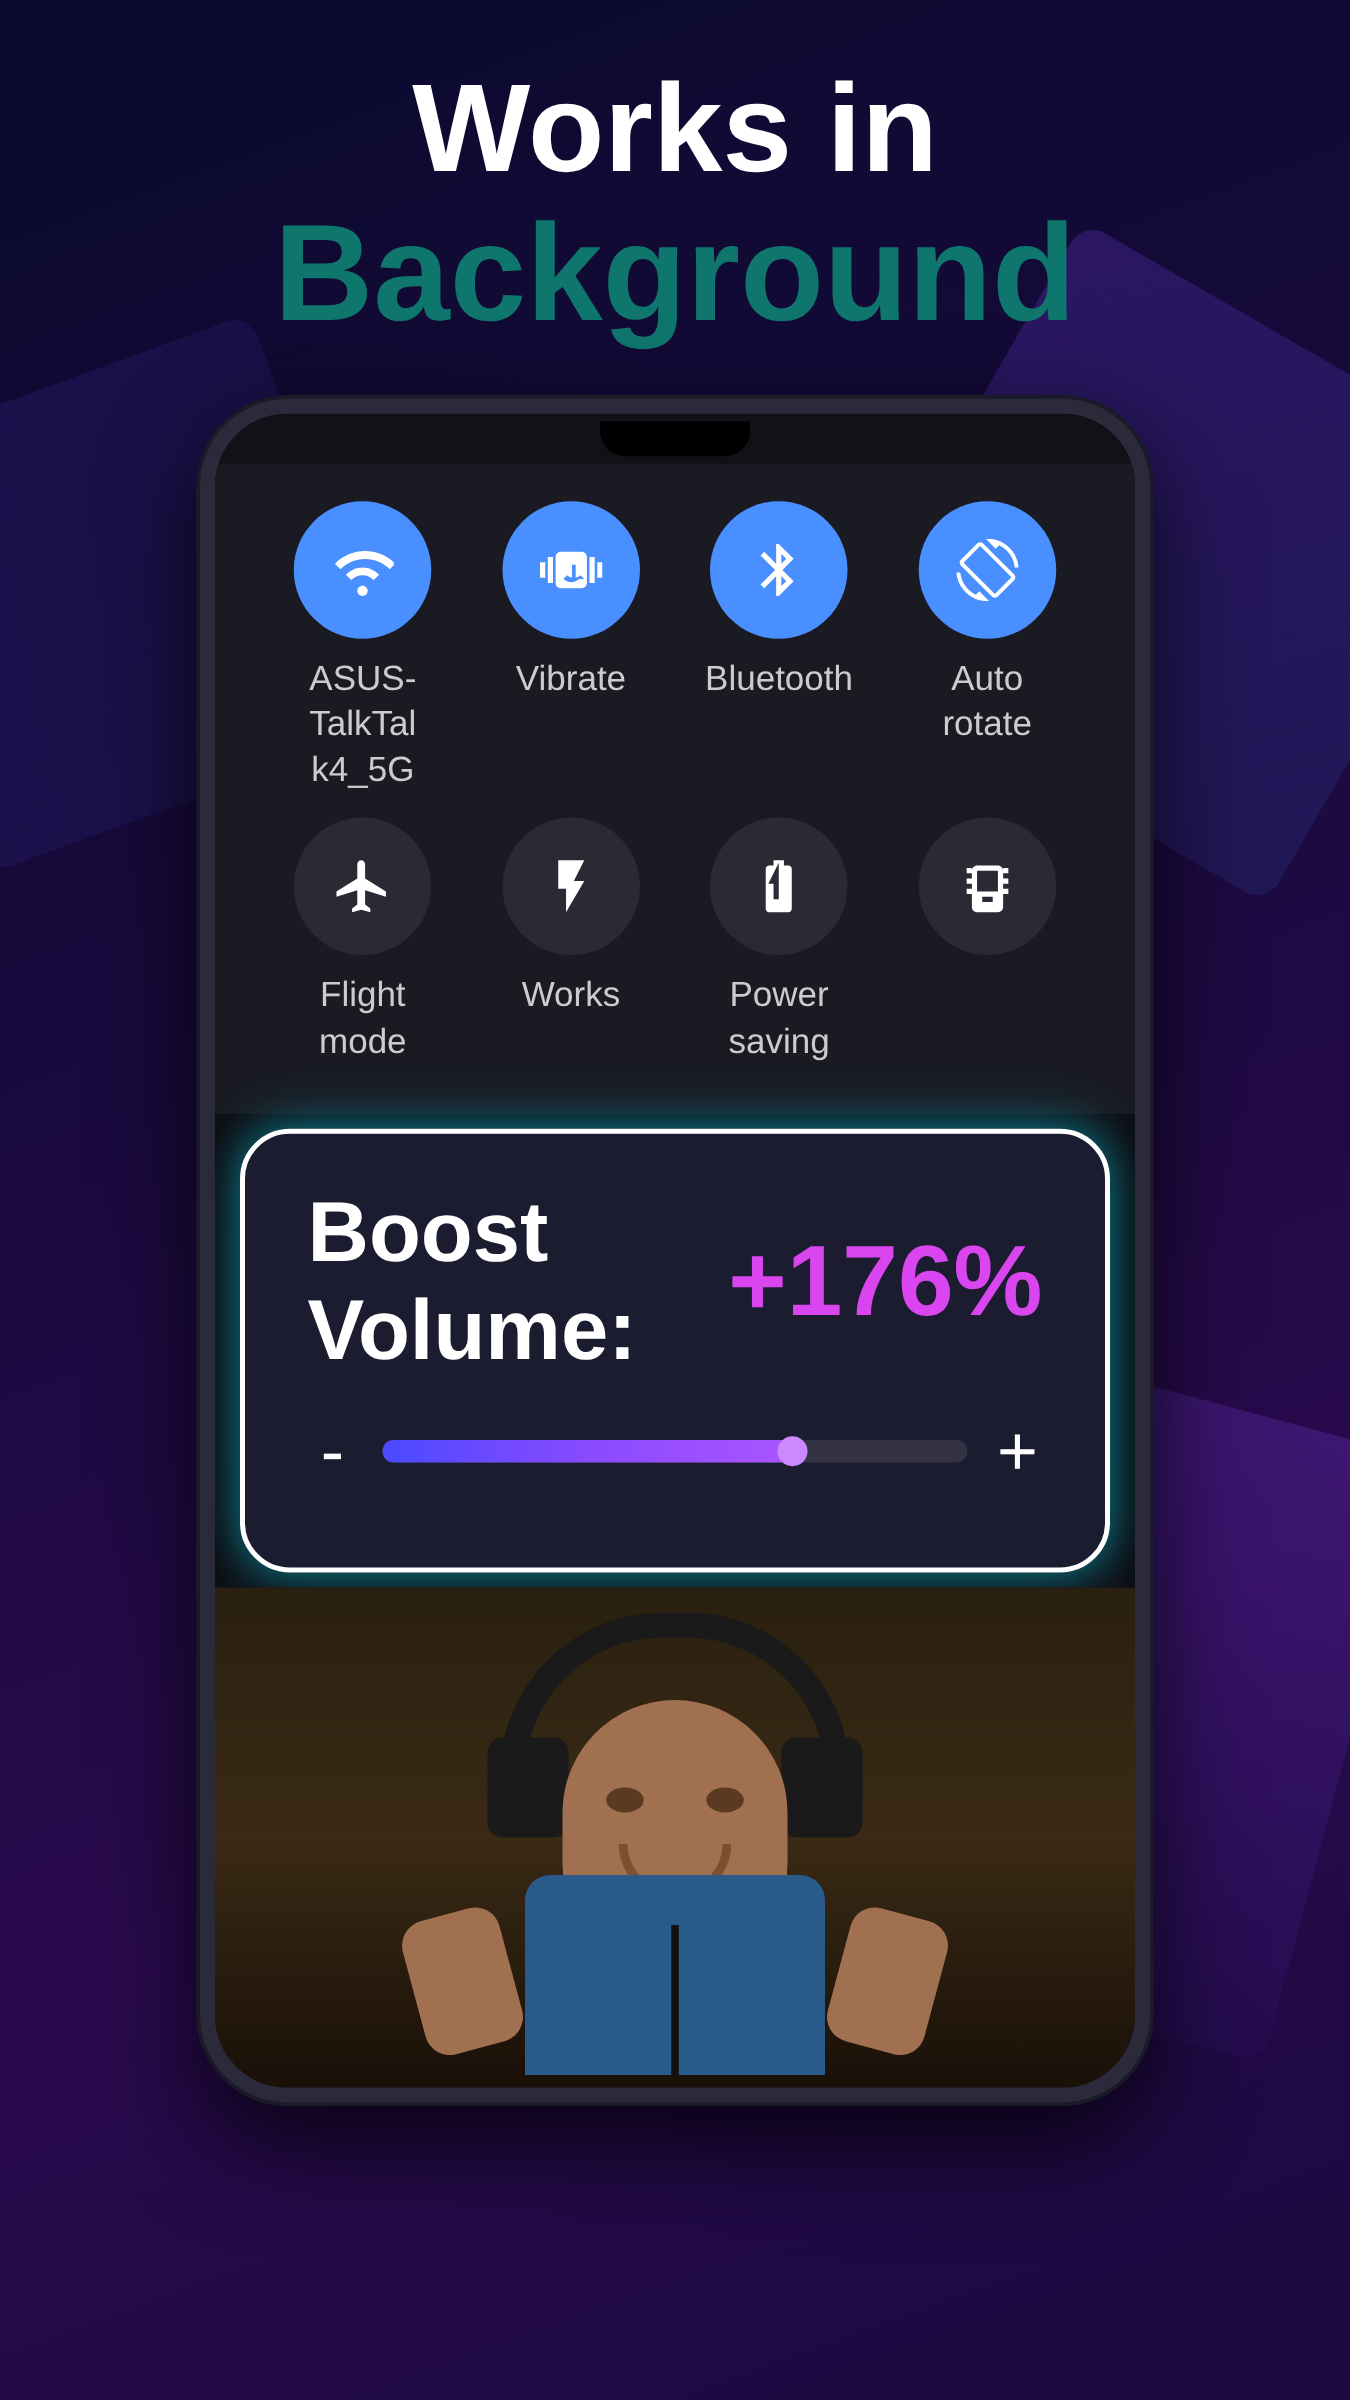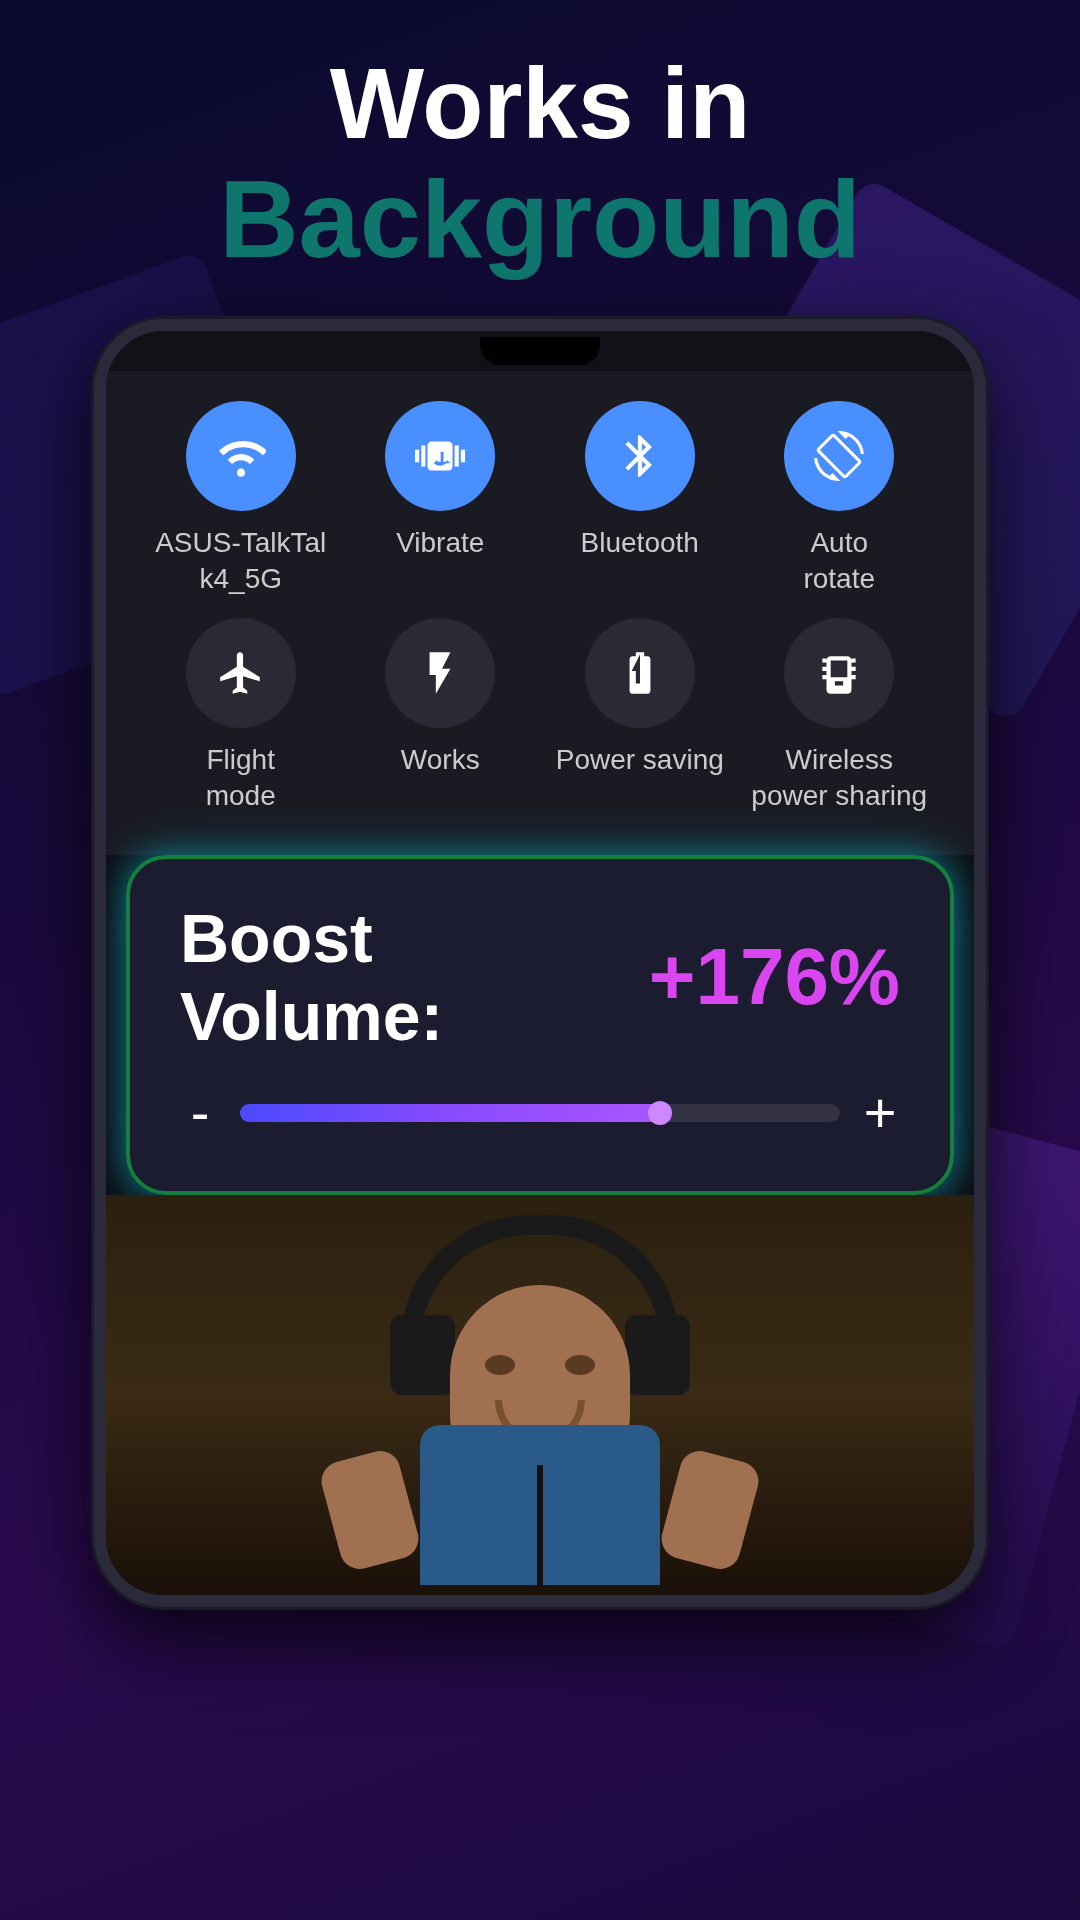--- a/index.html
+++ b/index.html
@@ -75,21 +75,21 @@
     
     .phone-container {
       position: relative;
       z-index: 10;
       display: flex;
       justify-content: center;
       margin-top: 20px;
     }
 
     .phone {
-      width: 892px;
+      width: 760px;
       background: #111118;
       border-radius: 70px;
       border: 12px solid #2a2a3a;
       box-shadow:
         0 0 0 3px #1a1a28,
         0 30px 80px rgba(0,0,0,0.8),
         inset 0 0 30px rgba(0,0,0,0.5);
       overflow: hidden;
       position: relative;
     }
@@ -149,25 +149,25 @@
 
     .quick-label {
       font-size: 28px;
       color: #cccccc;
       text-align: center;
       line-height: 1.3;
     }
 
     
     .boost-widget {
-      margin: 0 20px;
+      margin: 12px 20px;
       background: rgba(30, 30, 50, 0.95);
-      border: 4px solid #15803d;
+      border: 4px solid #ffffff;
       border-radius: 40px;
-      padding: 40px 50px 50px;
+      padding: 40px 50px 65px;
       position: relative;
       box-shadow:
         0 0 30px rgba(0, 229, 255, 0.4),
         0 0 60px rgba(0, 229, 255, 0.2);
     }
 
     .boost-title-row {
       display: flex;
       align-items: center;
       gap: 20px;
@@ -340,21 +340,20 @@
           </div>
           <div class="quick-label">Power saving</div>
         </div>
 
         <div class="quick-item">
           <div class="quick-icon-circle inactive">
             <svg class="icon-svg" viewBox="0 0 24 24">
               <path d="M16 4H8C6.9 4 6 4.9 6 6v14c0 1.1.9 2 2 2h8c1.1 0 2-.9 2-2V6c0-1.1-.9-2-2-2zm-2 14h-4v-2h4v2zm2-4H8V6h8v8zM4 5h2v2H4zm0 4h2v2H4zm0 4h2v2H4zm14-8h2v2h-2zm0 4h2v2h-2zm0 4h2v2h-2z"></path>
             </svg>
           </div>
-          <div class="quick-label">Wireless<br>power sharing</div>
         </div>
 
       </div>
     </div>
 
     <div class="boost-widget">
       <div class="boost-title-row">
         <span class="boost-label">Boost Volume:</span>
         <span class="boost-value">+176%</span>
       </div>

